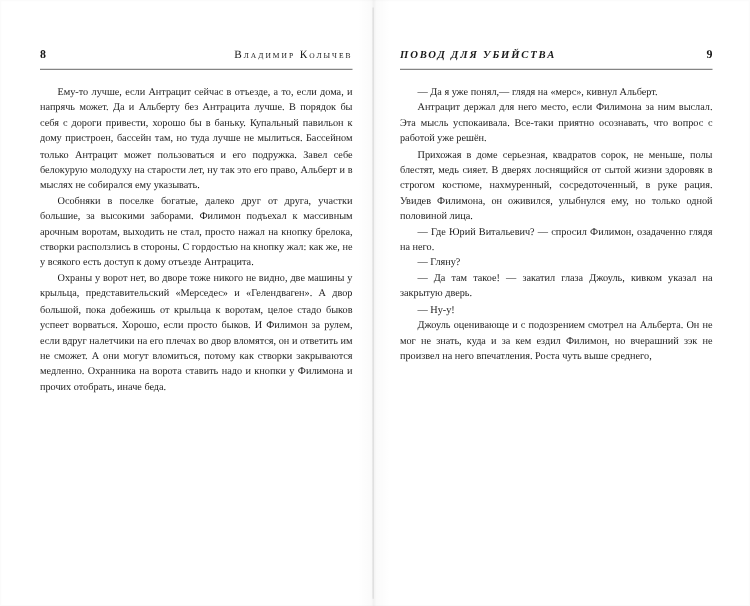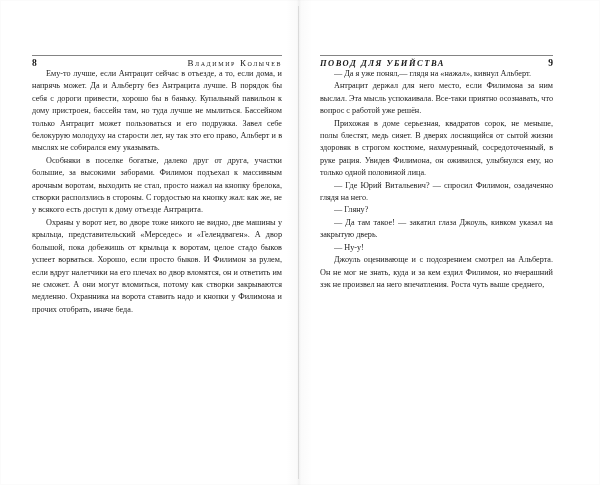--- a/index.html
+++ b/index.html
@@ -34,21 +34,21 @@
   }
 
   .page {
     position: relative;
     width: 300px;
     height: 485px;
     box-sizing: border-box;
   }
 
   .page-left  { padding: 38px 18px 26px 32px; }
-  .page-right { padding: 38px 47px 26px 20px; }
+  .page-right { padding: 38px 30px 26px 20px; }
 
   
   .gutter {
     position: absolute;
     top: 0;
     left: 286px;
     width: 26px;
     height: 485px;
     background: linear-gradient(to right,
                 rgba(0,0,0,0.00) 0%,
@@ -82,21 +82,20 @@
     font-size: 9.5px;
     font-weight: bold;
     color: #141414;
     letter-spacing: 0;
   }
   .runhead-title {
     font-size: 9px;
     letter-spacing: 1.6px;
     color: #1a1a1a;
     white-space: nowrap;
-    margin-top: 20px;
   }
   .runhead-title.author {
     font-style: normal;
     font-variant: small-caps;
     text-transform: none;
   }
   .runhead-title.booktitle {
     font-style: italic;
     font-weight: bold;
     text-transform: uppercase;
@@ -156,21 +155,21 @@
 
   <div class="page page-right">
 
     <div class="runhead right">
       <span class="runhead-title booktitle">ПОВОД ДЛЯ УБИЙСТВА</span>
       <span class="folio">9</span>
     </div>
     <div class="rule"></div>
 
     <div class="body">
-      <p class="dash">— Да я уже понял,— глядя на «нажал», кивнул Альберт.</p>
+      <p class="dash">— Да я уже понял,— глядя на «мерс», кивнул Альберт.</p>
       <p>Антрацит держал для него место, если Филимона за ним выслал. Эта мысль успокаивала. Все-таки приятно осознавать, что вопрос с работой уже решён.</p>
       <p>Прихожая в доме серьезная, квадратов сорок, не меньше, полы блестят, медь сияет. В дверях лоснящийся от сытой жизни здоровяк в строгом костюме, нахмуренный, сосредоточенный, в руке рация. Увидев Филимона, он оживился, улыбнулся ему, но только одной половиной лица.</p>
       <p class="dash">— Где Юрий Витальевич? — спросил Филимон, озадаченно глядя на него.</p>
       <p class="dash">— Гляну?</p>
       <p class="dash">— Да там такое! — закатил глаза Джоуль, кивком указал на закрытую дверь.</p>
       <p class="dash">— Ну-у!</p>
       <p>Джоуль оценивающе и с подозрением смотрел на Альберта. Он не мог не знать, куда и за кем ездил Филимон, но вчерашний зэк не произвел на него впечатления. Роста чуть выше среднего,</p>
     </div>
   </div>
 

